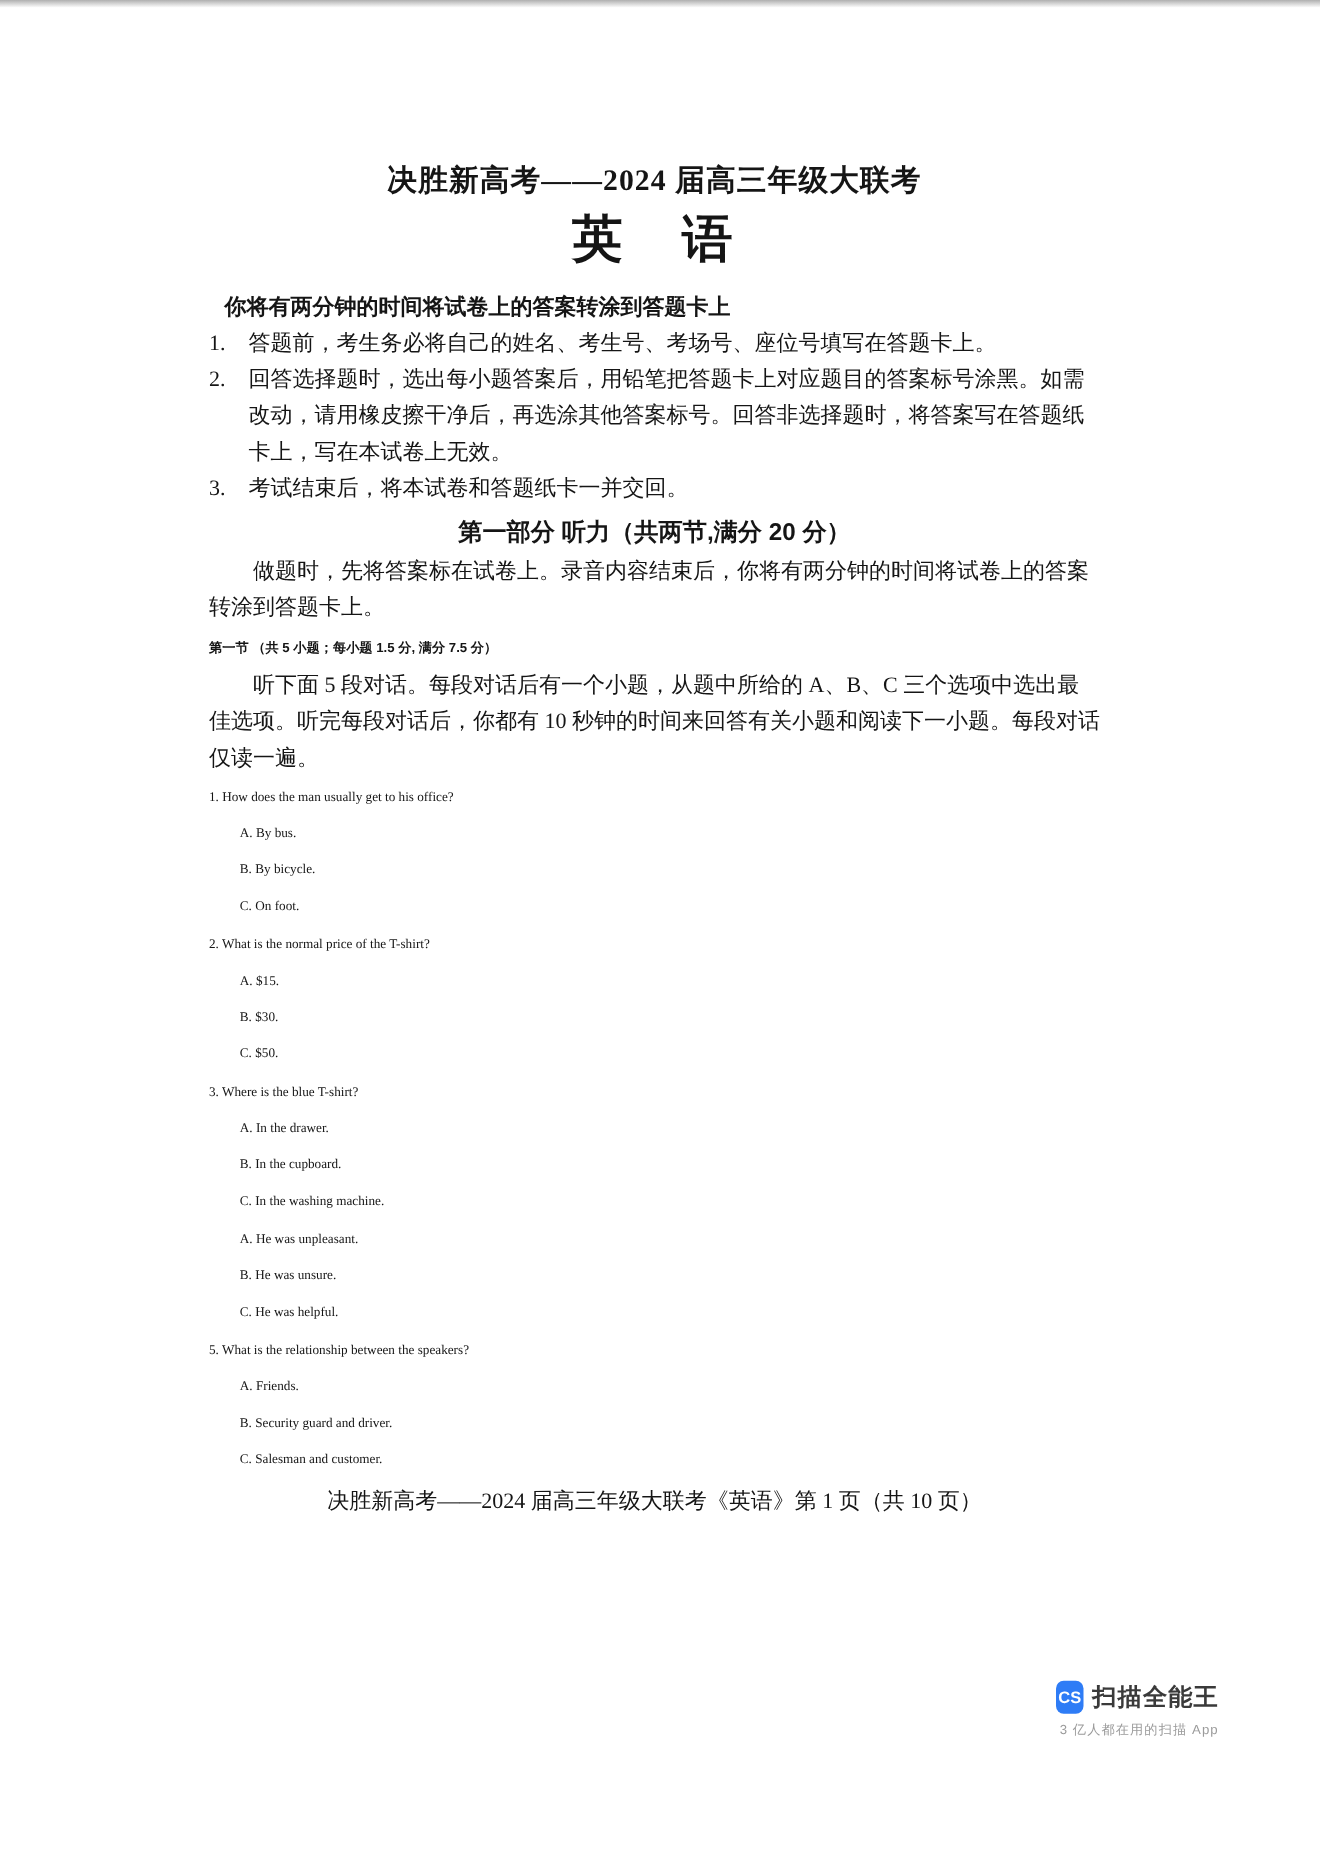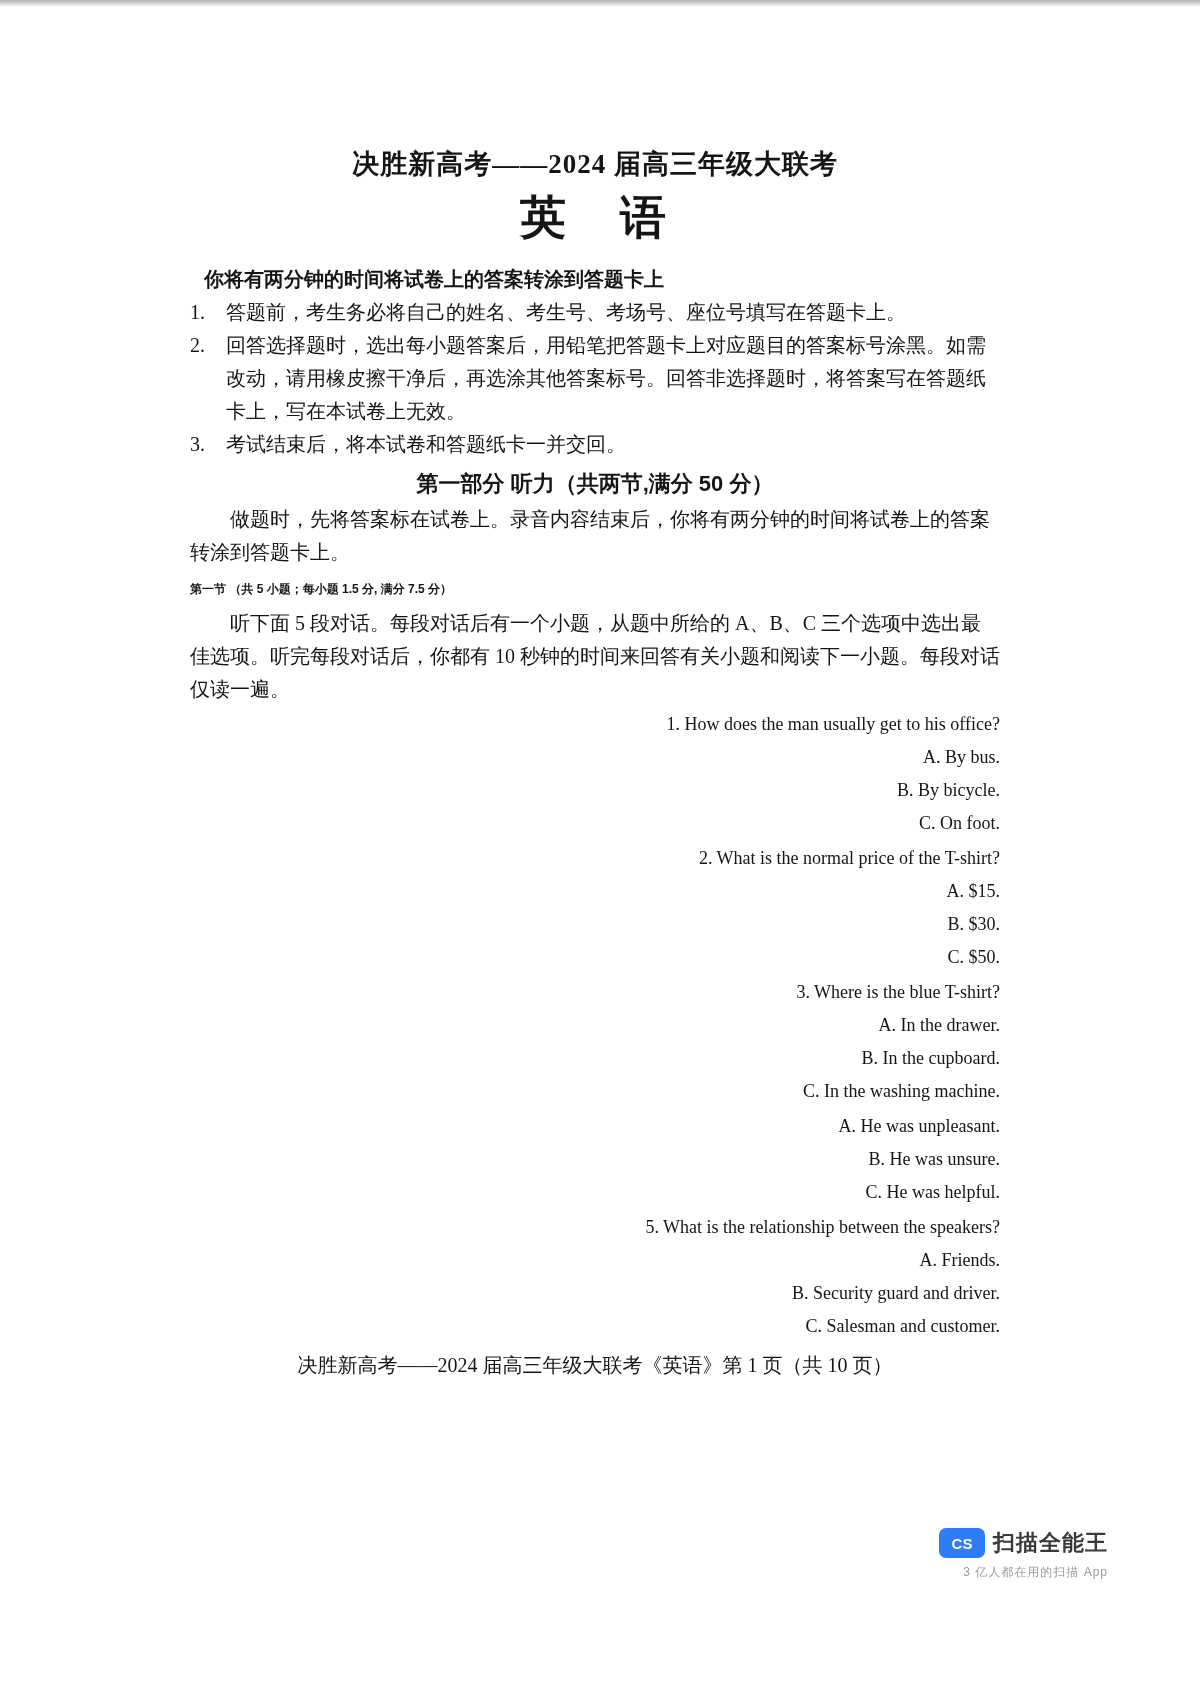--- a/index.html
+++ b/index.html
@@ -46,33 +46,33 @@
   .part-heading {
     text-align:center; font-weight:700; font-size:22px;
     margin-top:4px; line-height:38px;
     font-family:"Liberation Sans","DejaVu Sans",sans-serif;
   }
   .indent-para { text-indent:2em; line-height:33px; font-size:20px; }
   .section-heading {
     font-weight:700; font-size:12px; line-height:36px; margin-top:2px;
     font-family:"Liberation Sans","DejaVu Sans",sans-serif;
   }
-  .question { margin-top:2px; font-size:18px;text-align:right; }
+  .question { margin-top:2px; font-size:12px; }
   .q-line { line-height:33px; }
   .opt { padding-left:28px; line-height:33px; }
   .page-footer {
     text-align:center; font-size:20px; line-height:33px; margin-top:6px;
   }
   .watermark {
     position:absolute; top:1528px; right:92px; text-align:right;
     font-family:"Liberation Sans","DejaVu Sans",sans-serif;
   }
   .wm-row { display:flex; align-items:center; justify-content:flex-end; gap:8px; }
   .cs-logo {
-    width:46px; height:30px; background:#2e7cf6; border-radius:7px;
+    width:25px; height:30px; background:#2e7cf6; border-radius:7px;
     color:#fff; font-weight:700; font-size:15px;
     display:flex; align-items:center; justify-content:center;
     font-family:"Liberation Sans","DejaVu Sans",sans-serif;
   }
   .wm-brand { font-size:22px; color:#3a3a3a; font-weight:600; letter-spacing:1px; }
   .wm-tagline { font-size:12px; color:#9b9b9b; margin-top:6px; letter-spacing:1px; }
 </style>
 </head>
 <body>
 
@@ -92,21 +92,21 @@
     <div class="notice-item">
       <span class="notice-num">2.</span>
       <span class="notice-text">回答选择题时，选出每小题答案后，用铅笔把答题卡上对应题目的答案标号涂黑。如需改动，请用橡皮擦干净后，再选涂其他答案标号。回答非选择题时，将答案写在答题纸卡上，写在本试卷上无效。</span>
     </div>
     <div class="notice-item">
       <span class="notice-num">3.</span>
       <span class="notice-text">考试结束后，将本试卷和答题纸卡一并交回。</span>
     </div>
   </div>
 
-  <h3 class="part-heading">第一部分  听力（共两节,满分 50 分）</h3>
+  <h3 class="part-heading">第一部分  听力（共两节,满分 20 分）</h3>
   <p class="indent-para">做题时，先将答案标在试卷上。录音内容结束后，你将有两分钟的时间将试卷上的答案转涂到答题卡上。</p>
 
   <h4 class="section-heading">第一节 （共 5 小题；每小题 1.5 分, 满分 7.5 分）</h4>
   <p class="indent-para">听下面 5 段对话。每段对话后有一个小题，从题中所给的 A、B、C 三个选项中选出最佳选项。听完每段对话后，你都有 10 秒钟的时间来回答有关小题和阅读下一小题。每段对话仅读一遍。</p>
 
   <div class="questions">
 
     <div class="question">
       <div class="q-line">1. How does the man usually get to his office?</div>
       <div class="opt">A. By bus.</div>

